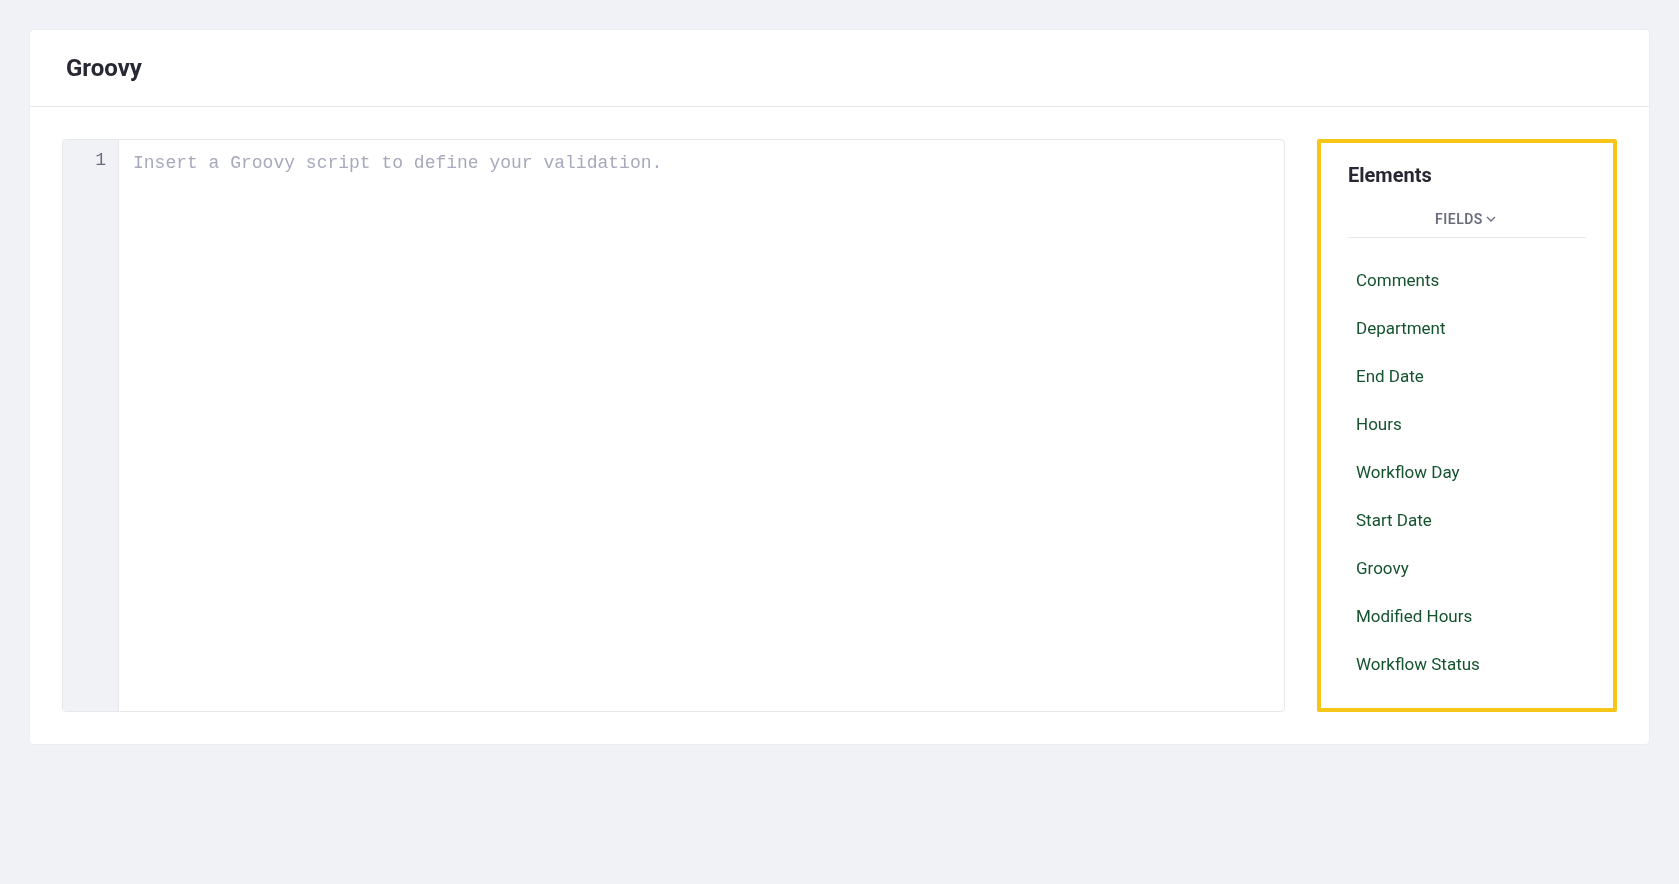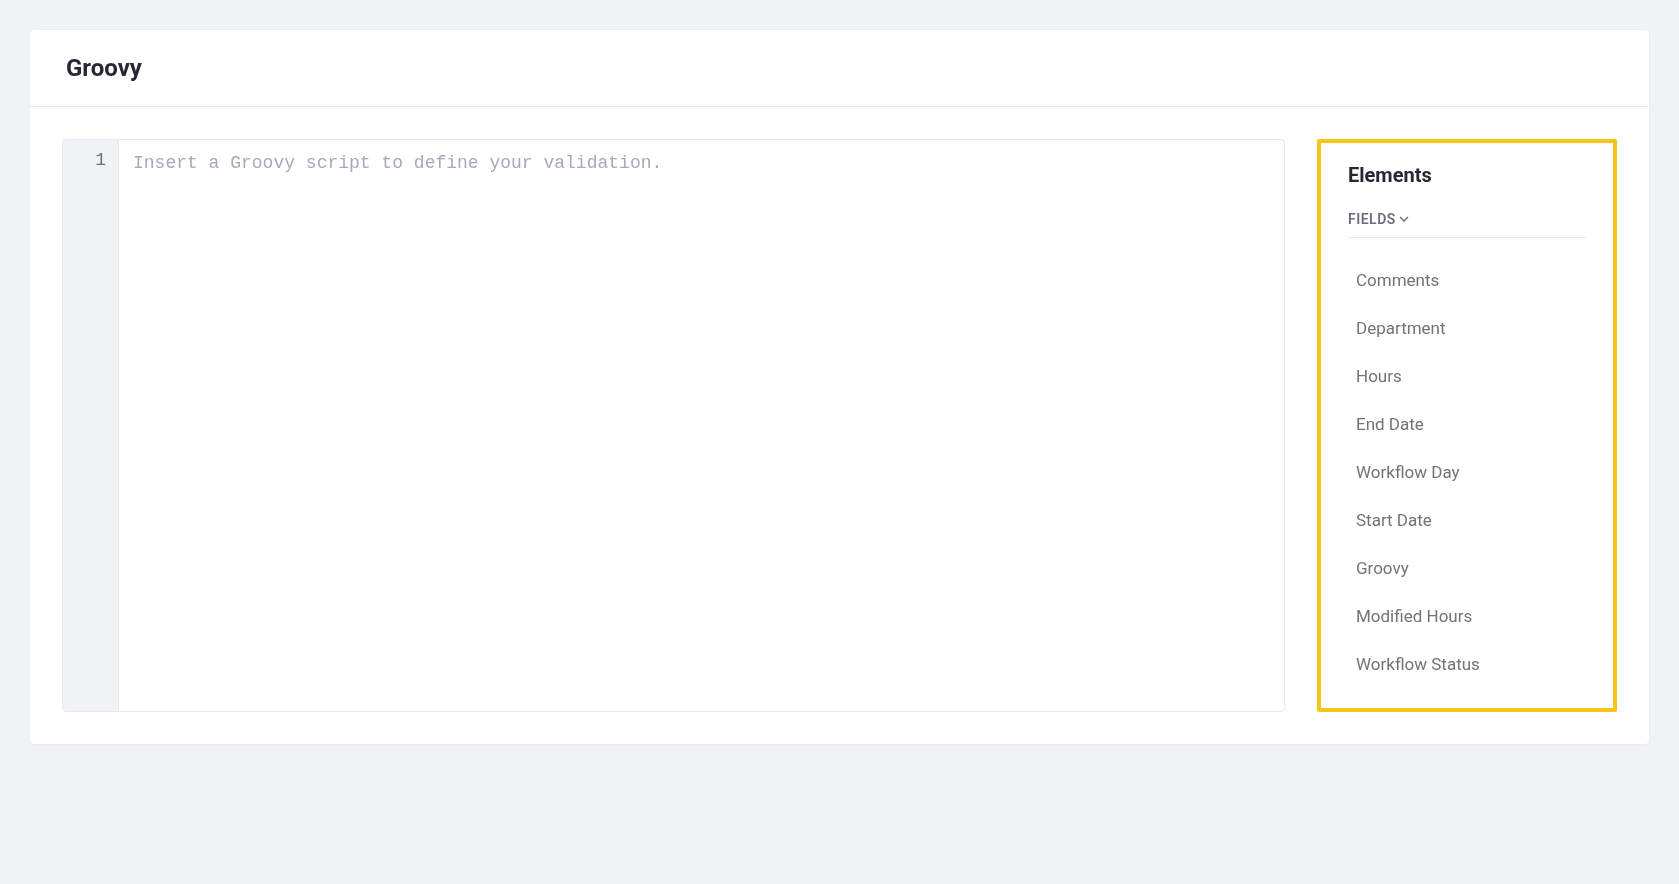--- a/index.html
+++ b/index.html
@@ -78,21 +78,21 @@
       border-radius: 2px;
     }
     .sidebar-title {
       font-size: 20px;
       font-weight: 700;
       color: #272833;
       margin-bottom: 24px;
     }
     .section-header {
       display: flex;
-      justify-content: flex-start;
+      justify-content: center;
       align-items: center;
       padding-bottom: 10px;
       border-bottom: 1px solid #e7e7ed;
       cursor: pointer;
     }
     .section-header-label {
       font-size: 14px;
       font-weight: 600;
       color: #6b6c7e;
       letter-spacing: 0.5px;
@@ -105,21 +105,21 @@
       stroke-width: 2;
       fill: none;
     }
     .field-list {
       list-style: none;
       margin-top: 18px;
     }
     .field-item {
       padding: 14px 8px;
       font-size: 17px;
-      color: #737373;
+      color: #14532d;
       cursor: pointer;
     }
   </style>
 </head>
 <body>
 
 <div class="card">
   <div class="card-header">
     <h1>Groovy</h1>
   </div>
@@ -136,22 +136,22 @@
       <div class="sidebar-title">Elements</div>
       <div class="section-header">
         <span class="section-header-label">FIELDS</span>
         <svg class="chevron" viewBox="0 0 24 24">
           <polyline points="6 9 12 15 18 9"></polyline>
         </svg>
       </div>
       <ul class="field-list">
         <li class="field-item">Comments</li>
         <li class="field-item">Department</li>
+        <li class="field-item">End Date</li>
         <li class="field-item">Hours</li>
-        <li class="field-item">End Date</li>
         <li class="field-item">Workflow Day</li>
         <li class="field-item">Start Date</li>
         <li class="field-item">Groovy</li>
         <li class="field-item">Modified Hours</li>
         <li class="field-item">Workflow Status</li>
       </ul>
     </div>
   </div>
 </div>
 

